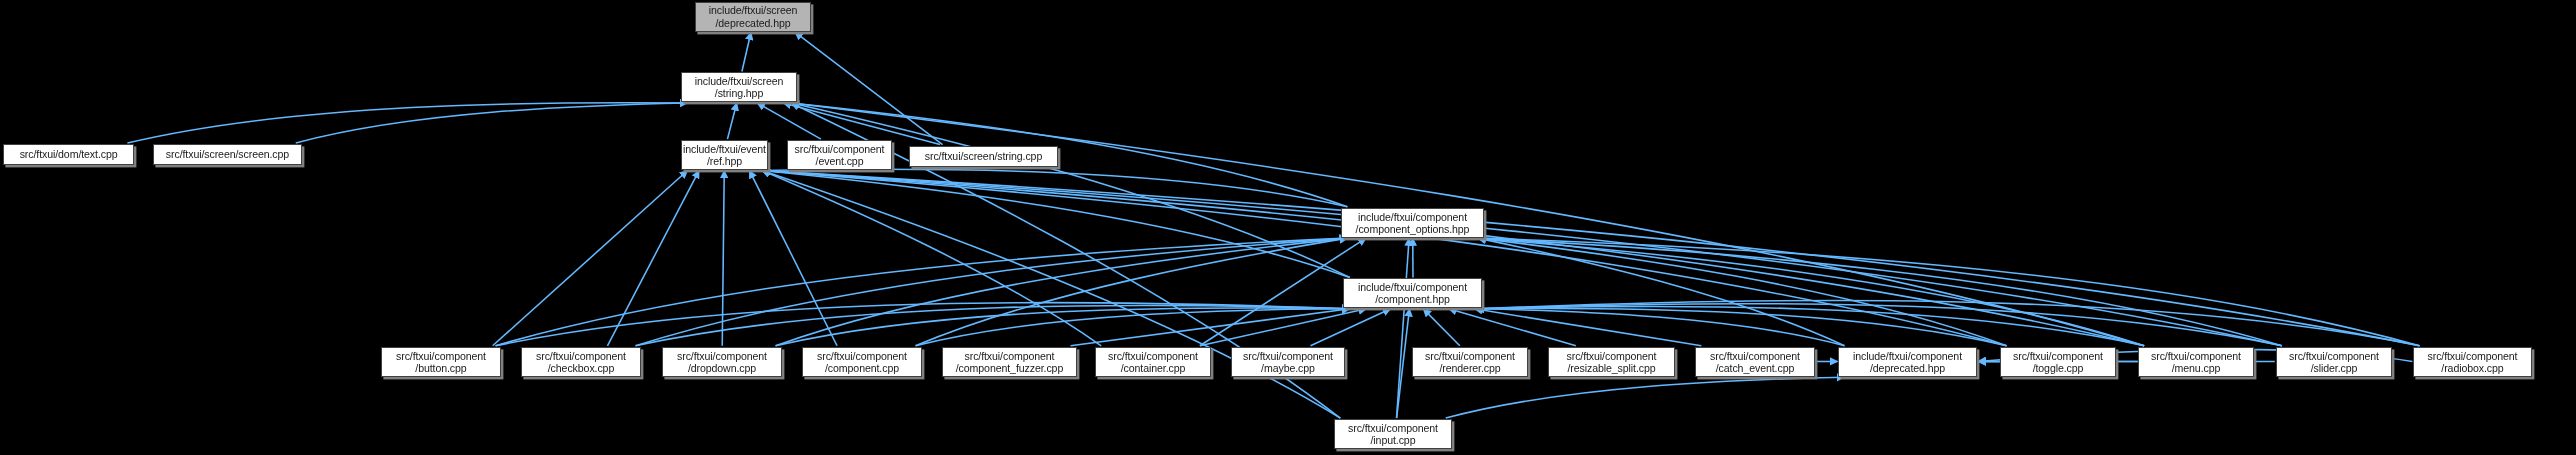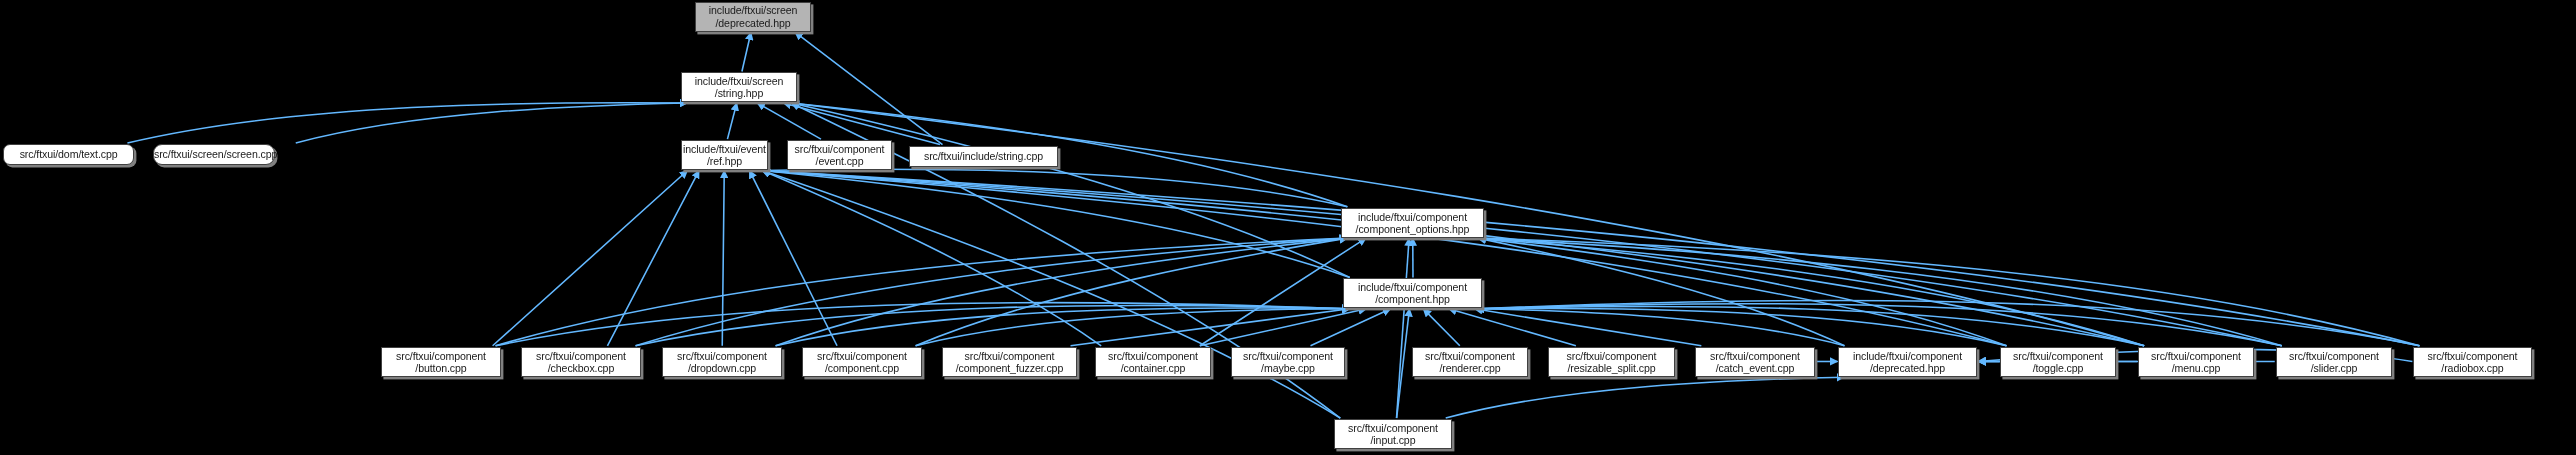--- a/index.html
+++ b/index.html
@@ -99,27 +99,27 @@
         <path d="M 3067 460 C 2901.4 432.676, 2669.56 447.58, 2515 460" fill="none" stroke="#63b8ff" stroke-width="2" marker-end="url(#arrow)"></path>
         <path d="M 2309 460 C 2318.45 460, 2327.9 460, 2336 460" fill="none" stroke="#63b8ff" stroke-width="2" marker-end="url(#arrow)"></path>
         <path d="M 1838 532 C 1990.1 491.1718453261044, 2203.04 483.0926569664111, 2345 480" fill="none" stroke="#63b8ff" stroke-width="2" marker-end="url(#arrow)"></path>
       </g>
   </svg>
   <div id="node-layer">
       <div class="node focus" style="left: 695px; top: 1.6px; width: 116px; height: 30px;"><span class="lbl">include/ftxui/screen
 /deprecated.hpp</span></div>
       <div class="node" style="left: 681px; top: 72px; width: 116px; height: 30px;"><span class="lbl">include/ftxui/screen
 /string.hpp</span></div>
-      <div class="node" style="left: 3.1px; top: 144px; width: 131px; height: 20.5px; border-radius: 7px;"><span class="lbl">src/ftxui/dom/text.cpp</span></div>
-      <div class="node" style="left: 153px; top: 144px; width: 122px; height: 20.5px; border-radius: 9px;"><span class="lbl">src/ftxui/screen/screen.cpp</span></div>
+      <div class="node" style="left: 3.1px; top: 144px; width: 131px; height: 20.5px;"><span class="lbl">src/ftxui/dom/text.cpp</span></div>
+      <div class="node" style="left: 153px; top: 144px; width: 149px; height: 20.5px;"><span class="lbl">src/ftxui/screen/screen.cpp</span></div>
       <div class="node" style="left: 681px; top: 140px; width: 87px; height: 30px;"><span class="lbl">include/ftxui/event
 /ref.hpp</span></div>
       <div class="node" style="left: 787px; top: 140px; width: 105px; height: 30px;"><span class="lbl">src/ftxui/component
 /event.cpp</span></div>
-      <div class="node" style="left: 909px; top: 146px; width: 149px; height: 20.5px;"><span class="lbl">src/ftxui/include/string.cpp</span></div>
+      <div class="node" style="left: 909px; top: 146px; width: 149px; height: 20.5px;"><span class="lbl">src/ftxui/screen/string.cpp</span></div>
       <div class="node" style="left: 1341px; top: 208px; width: 143px; height: 30px;"><span class="lbl">include/ftxui/component
 /component_options.hpp</span></div>
       <div class="node" style="left: 1343px; top: 278px; width: 139px; height: 30px;"><span class="lbl">include/ftxui/component
 /component.hpp</span></div>
       <div class="node" style="left: 381px; top: 347px; width: 120px; height: 30px;"><span class="lbl">src/ftxui/component
 /button.cpp</span></div>
       <div class="node" style="left: 521px; top: 347px; width: 120px; height: 30px;"><span class="lbl">src/ftxui/component
 /checkbox.cpp</span></div>
       <div class="node" style="left: 662px; top: 347px; width: 120px; height: 30px;"><span class="lbl">src/ftxui/component
 /dropdown.cpp</span></div>

